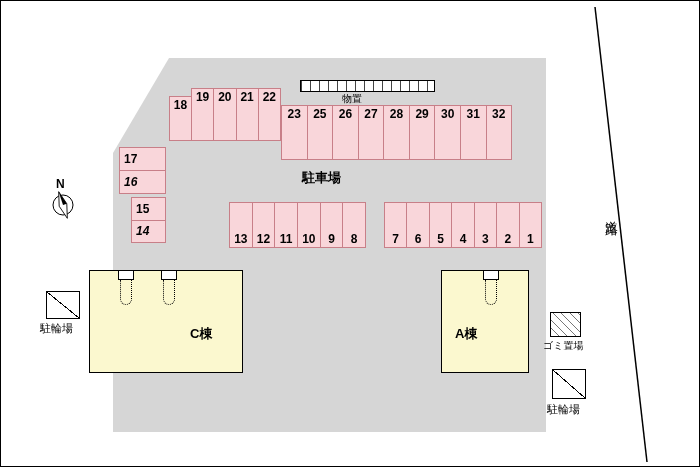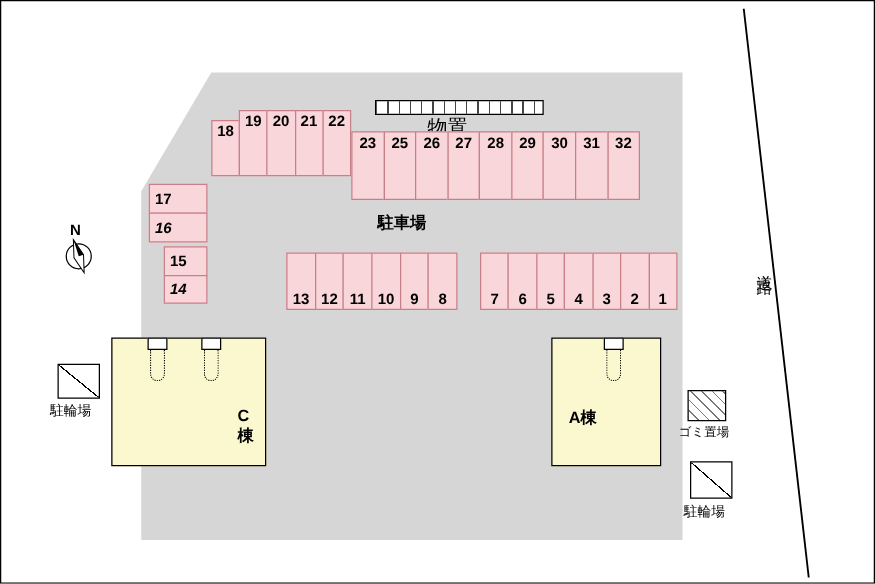--- a/index.html
+++ b/index.html
@@ -81,21 +81,21 @@
       <circle cx="62" cy="204" r="10" fill="#fff" stroke="#000" stroke-width="1"></circle>
       <g transform="rotate(-18 62 204)">
         <polygon points="62,190 66,204 62,218 58,204" fill="#fff" stroke="#000" stroke-width="0.8"></polygon>
         <polygon points="62,190 66,204 62,204 62,190" fill="#000"></polygon>
       </g>
       <text x="55" y="187" font-size="12" font-weight="bold">N</text>
     </g>
   </svg>
 
   <div class="shed" style="left:299px;top:79px;width:135px;height:12px;"></div>
-  <div class="lbl" style="left:341px;top:91px;font-size:16px;">物置</div>
+  <div class="lbl" style="left:341px;top:91px;font-size:10px;">物置</div>
 
   <div class="stall-row num-top" id="stall-group-18" style="left:168px;top:95px;width:23px;height:45px;">
       <div class="stall">18</div>
     </div>
   <div class="stall-row num-top" id="stall-group-19-22" style="left:190px;top:87px;width:90px;height:53px;">
       <div class="stall">19</div>
       <div class="stall">20</div>
       <div class="stall">21</div>
       <div class="stall">22</div>
     </div>
@@ -131,21 +131,21 @@
       <div class="stall">6</div>
       <div class="stall">5</div>
       <div class="stall">4</div>
       <div class="stall">3</div>
       <div class="stall">2</div>
       <div class="stall">1</div>
     </div>
 
   <div class="lbl" style="left:301px;top:168px;font-size:13px;font-weight:600;">駐車場</div>
 
-  <div class="building" style="left:88px;top:269px;width:124px;height:103px;">
+  <div class="building" style="left:88px;top:269px;width:154px;height:103px;">
     <div class="porch" style="left:28px;">
       <div class="porch-box"></div>
       <div class="stairs"></div>
     </div>
     <div class="porch" style="left:71px;">
       <div class="porch-box"></div>
       <div class="stairs"></div>
     </div>
     <div class="blabel" style="left:100px;top:54px;">C棟</div>
   </div>

